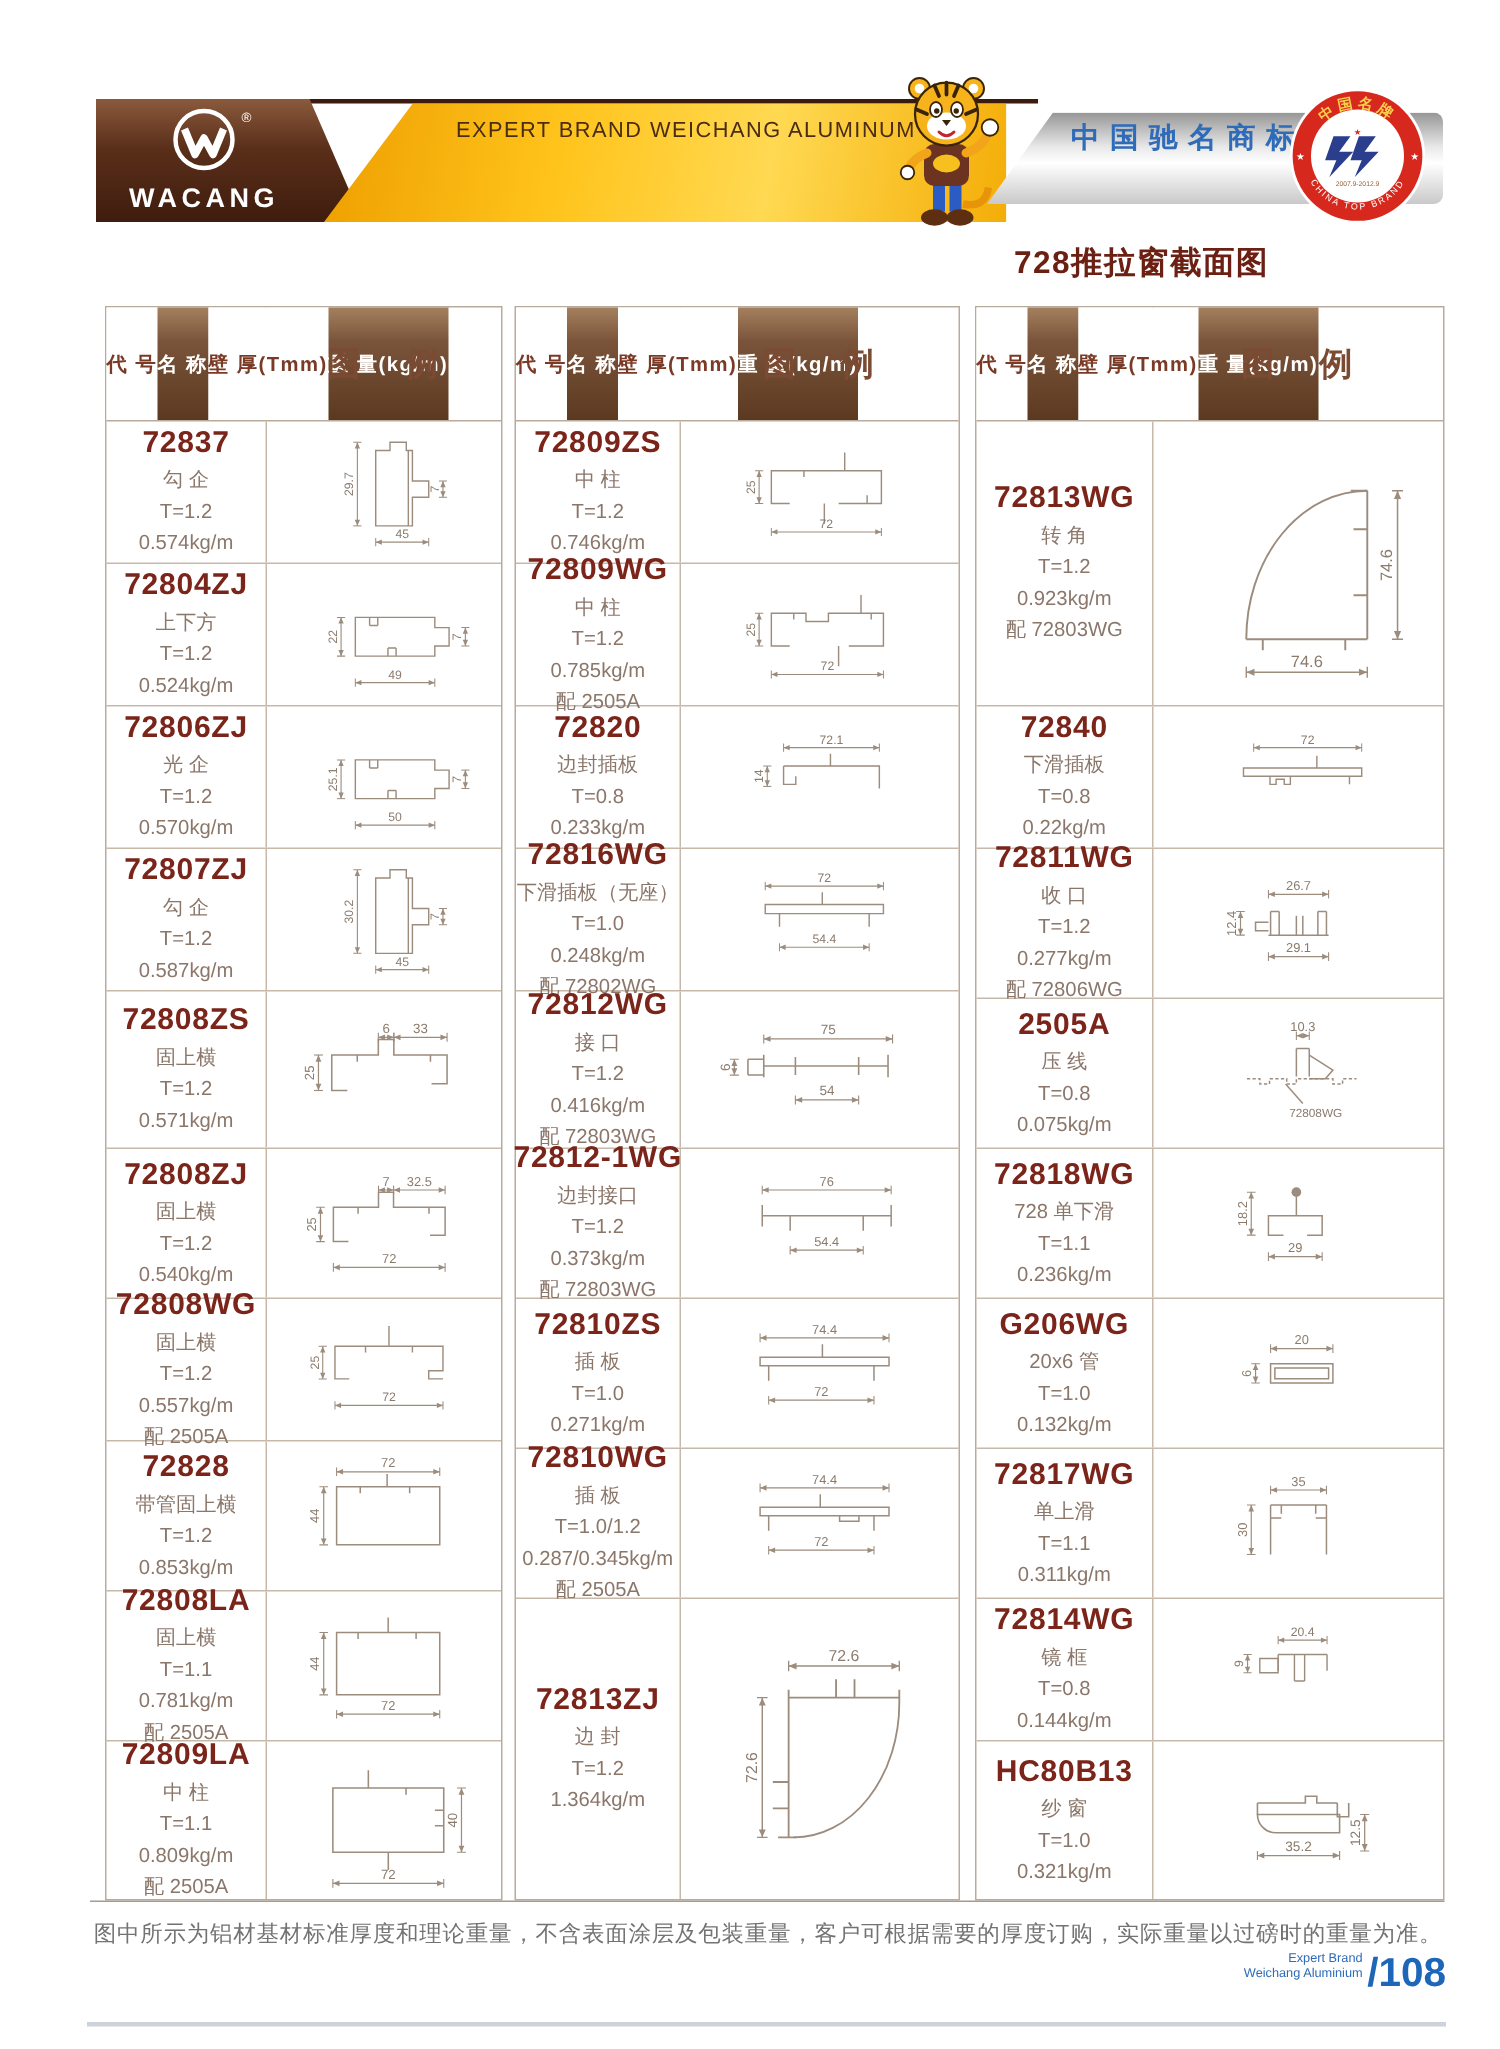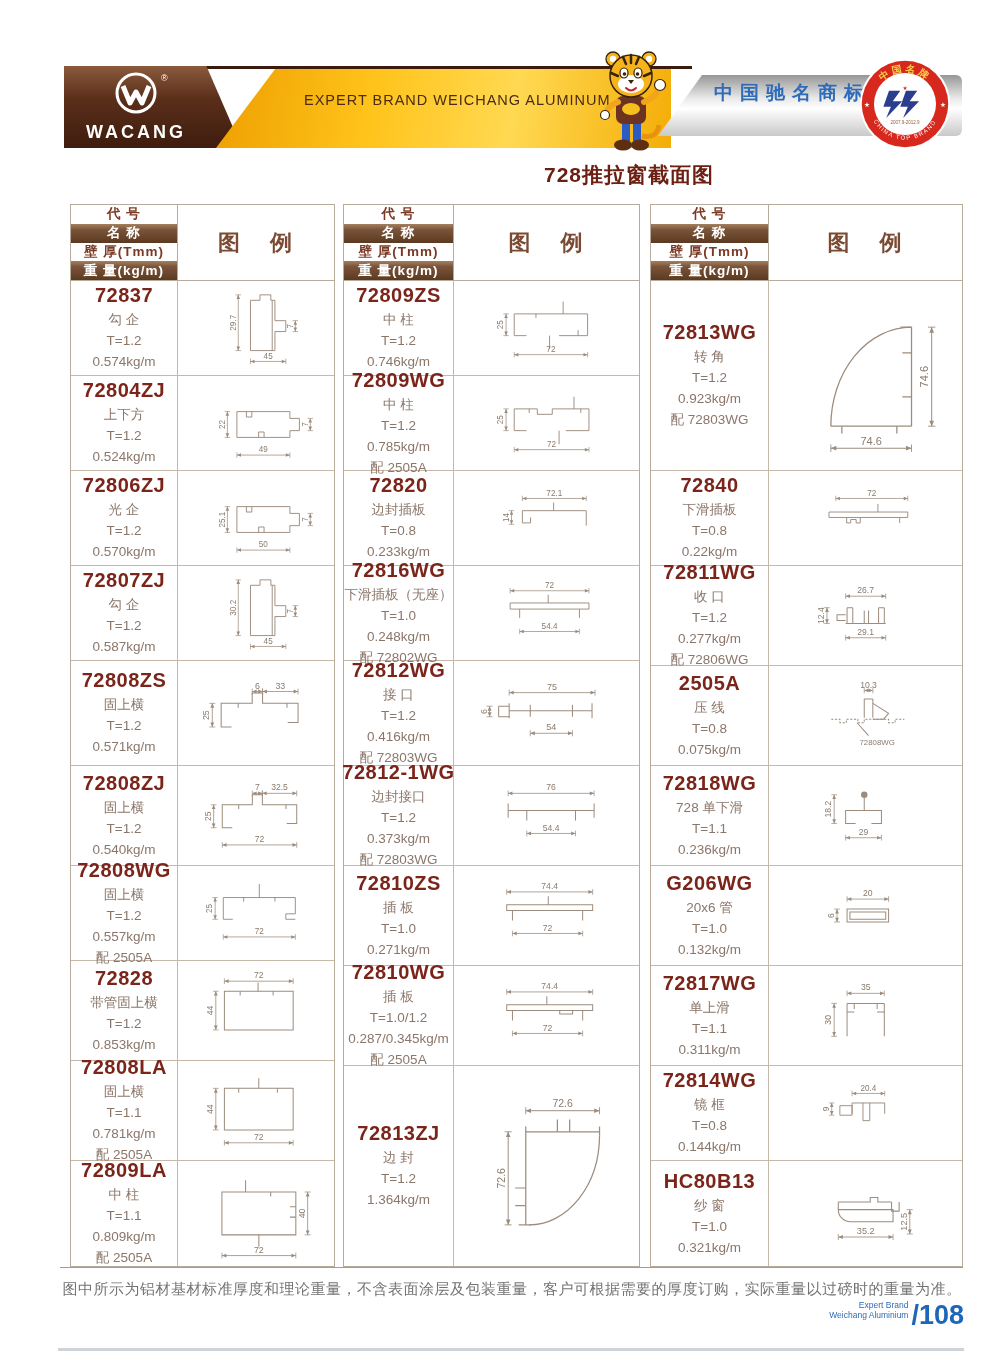--- a/index.html
+++ b/index.html
@@ -9,36 +9,36 @@
   .hdr-topline{position:absolute;left:64px;top:66px;width:628px;height:3px;background:#3c1a0e;}
   .hdr-brown{position:absolute;left:64px;top:66px;width:178px;height:82px;
              background:linear-gradient(180deg,#8a5a3c 0%,#5a2f1a 40%,#3f1c0e 100%);
              clip-path:polygon(0 0,80% 0,100% 100%,0 100%);}
   .hdr-brown svg{width:150px;height:78px;display:block;margin-left:6px;margin-top:2px;}
   .hdr-yellow{position:absolute;left:216px;top:69px;width:455px;height:79px;
               background:linear-gradient(100deg,#ee9f00 0%,#ffc41c 35%,#ffd952 65%,#f4ad07 100%);
               clip-path:polygon(13% 0,100% 0,100% 100%,0 100%);
               box-sizing:border-box;padding:7px 0 0 88px;}
   .cn{font-size:35px;font-weight:bold;color:#6b2313;letter-spacing:2px;white-space:nowrap;}
-  .en{font-size:14.5px;color:#4a2c12;letter-spacing:1px;margin-top:16px;white-space:nowrap;}
+  .en{font-size:14.5px;color:#4a2c12;letter-spacing:1px;margin-top:3px;white-space:nowrap;}
   .hdr-gray{position:absolute;left:658px;top:75px;width:304px;height:61px;
             background:linear-gradient(180deg,#969696 0%,#e9e9e9 38%,#ffffff 55%,#c9c9c9 100%);
             clip-path:polygon(44px 0,100% 0,100% 100%,0 100%);
             border-radius:0 6px 6px 0;box-sizing:border-box;padding:5px 0 0 56px;}
   .honor{font-size:19px;font-weight:bold;color:#2e6bb8;letter-spacing:7px;line-height:26px;white-space:nowrap;}
   .tiger{position:absolute;left:578px;top:46px;width:104px;height:110px;}
   .badge{position:absolute;left:858px;top:57px;width:94px;height:94px;}
-  .ptitle{position:absolute;left:544px;top:161px;width:402px;text-align:left;
+  .ptitle{position:absolute;left:560px;top:161px;width:402px;text-align:center;
           font-size:21px;font-weight:bold;color:#6b2013;letter-spacing:1px;}
   
   .tables{position:absolute;left:70px;top:204px;display:flex;align-items:flex-start;}
   .ptable{border:1px solid #b9ab9b;background:#fff;box-sizing:border-box;}
   .t0{width:265px;} .t1{width:297px;margin-left:8px;} .t2{width:313px;margin-left:10px;}
   .thead{display:flex;height:76px;border-bottom:1px solid #b9ab9b;box-sizing:border-box;}
-  .thead-left{display:flex;flex-direction:column;border-right:1px solid #b9ab9b;box-sizing:border-box;}
+  .thead-left{display:flex;flex-direction:row;border-right:1px solid #b9ab9b;box-sizing:border-box;}
   .t0 .thead-left,.t0 .pcell-l{width:107px;}
   .t1 .thead-left,.t1 .pcell-l{width:110px;}
   .t2 .thead-left,.t2 .pcell-l{width:118px;}
   .band{flex:1;display:flex;align-items:center;justify-content:center;
         font-size:13.5px;font-weight:bold;letter-spacing:1px;white-space:nowrap;}
   .band.w{background:#fff;color:#7b3a26;}
   .band.b{background:linear-gradient(180deg,#a4805f 0%,#7a543a 30%,#5b3920 100%);color:#fff;}
   .thead-right{flex:1;display:flex;align-items:center;justify-content:center;
                font-size:22px;font-weight:bold;color:#7b4a32;letter-spacing:12px;padding-left:10px;}
   .prow{display:flex;border-bottom:1px solid #c6b9a9;box-sizing:border-box;}

